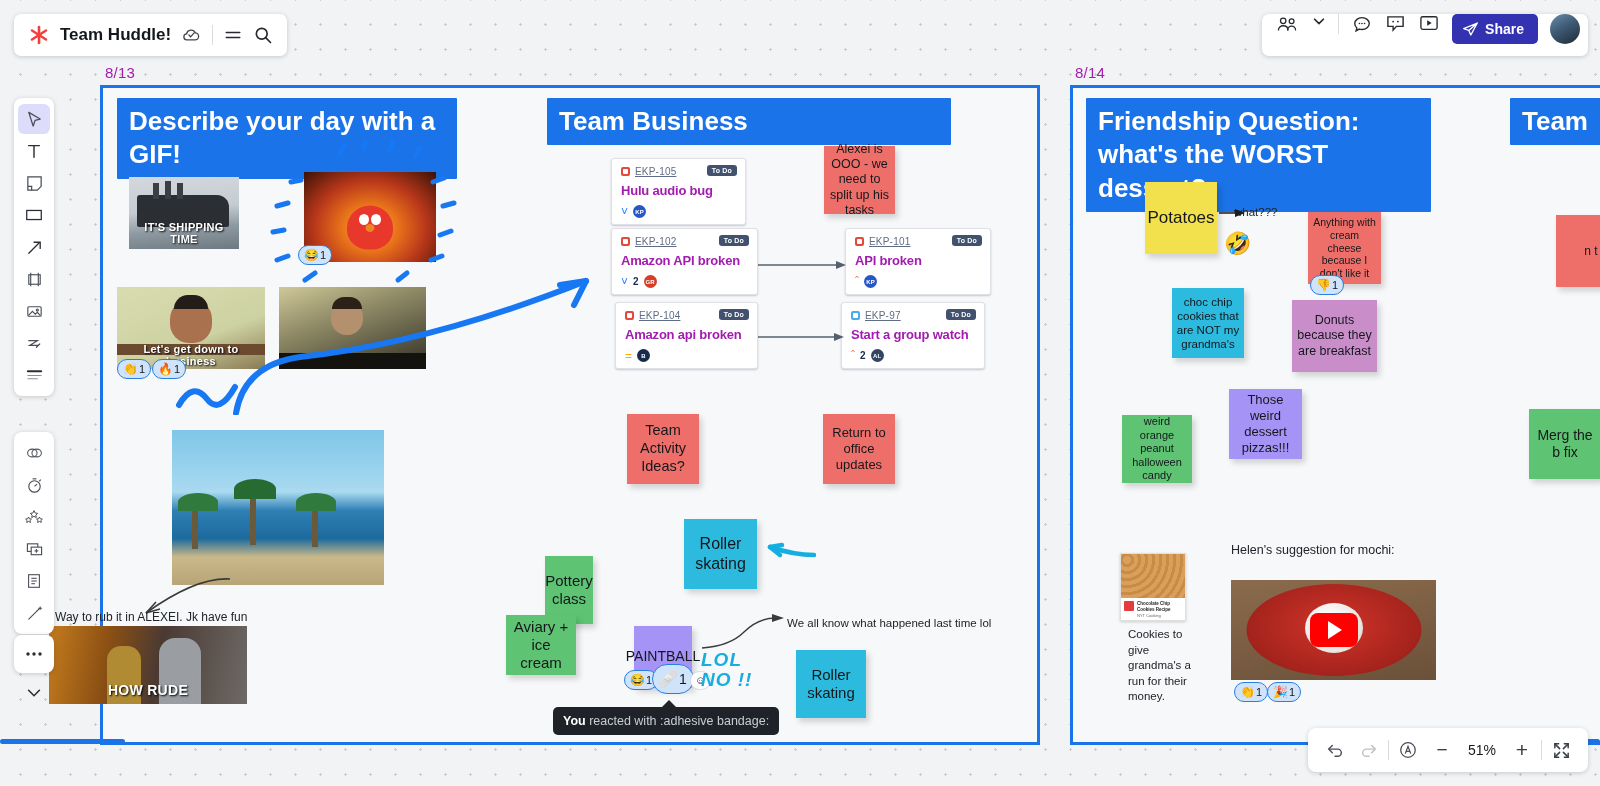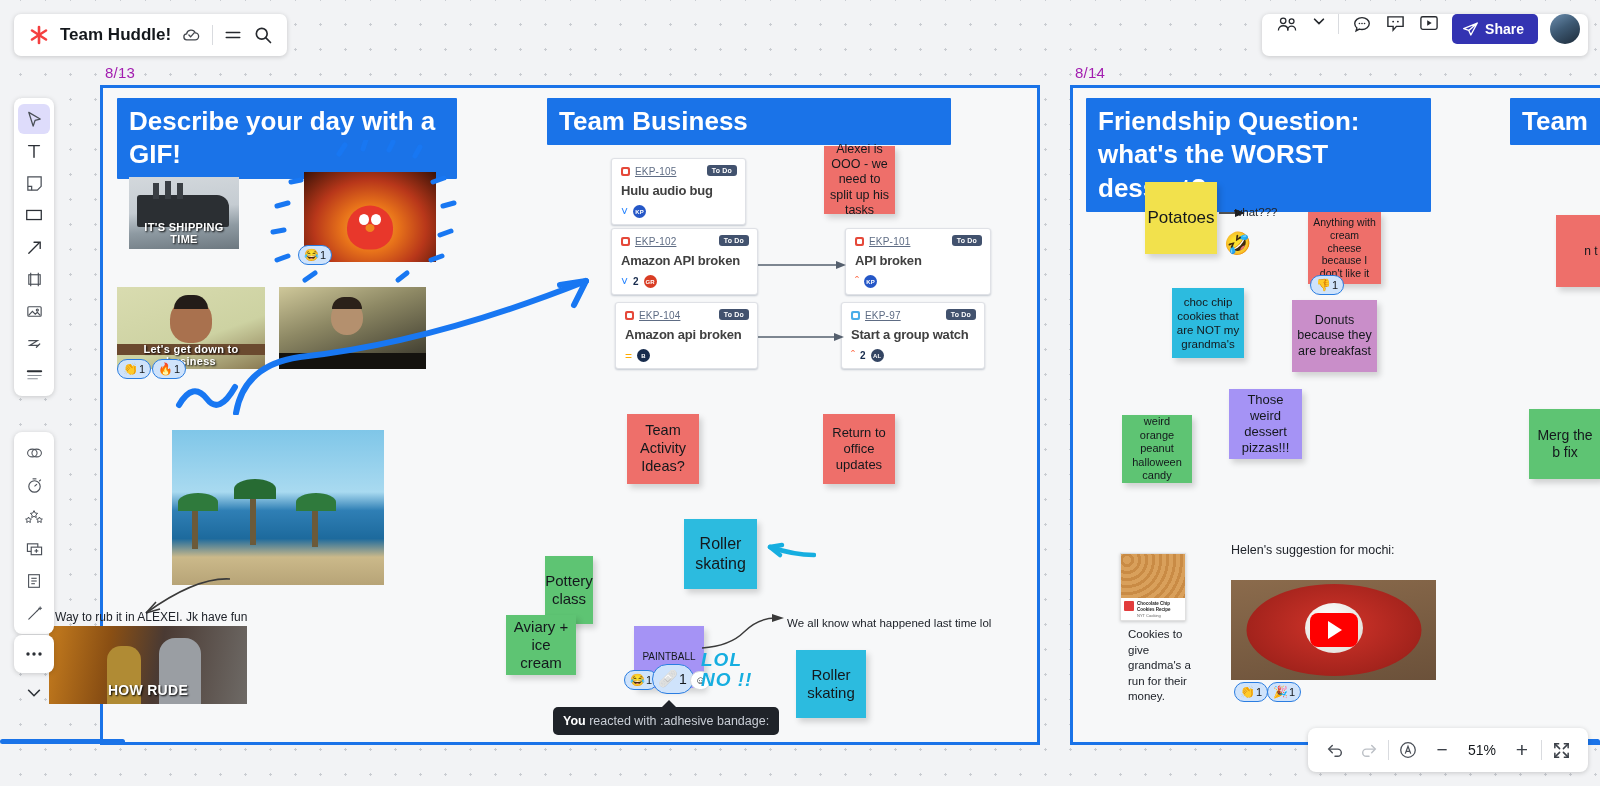--- a/index.html
+++ b/index.html
@@ -76,21 +76,21 @@
     background: #fff; border-radius: 1px;
   }
   .card-status {
     position: absolute; top: 6px; right: 8px;
     background: #42526e; color: #fff;
     font-size: 7px; font-weight: bold;
     padding: 2px 5px; border-radius: 3px;
     letter-spacing: .2px;
   }
   .card-title {
-    font-size: 13px; font-weight: bold; color: #404040;
+    font-size: 13px; font-weight: bold; color: #a21caf;
     margin: 6px 0 7px 0; letter-spacing: -.2px;
   }
   .card-foot { display: flex; align-items: center; gap: 5px; }
   .prio { font-size: 12px; color: #2684ff; line-height: 1; }
   .prio.up { color: #ff7452; }
   .prio.mid { color: #ffab00; }
   .pts { font-size: 10px; color: #172b4d; font-weight: bold; }
   .av {
     width: 13px; height: 13px; border-radius: 50%;
     background: #2557c7; color: #fff;
@@ -442,21 +442,21 @@
   <div class="note" style="left:627px; top:414px; width:72px; height:70px; background:#ee6f6a; font-size:14.5px;">Team Activity Ideas?</div>
 
   <div class="note" style="left:823px; top:414px; width:72px; height:70px; background:#ee6f6a; font-size:13px;">Return to office updates</div>
 
   <div class="note" style="left:545px; top:545px; width:48px; height:68px; background:#5ec473; font-size:15px;margin-top:11px;">Pottery class</div>
 
   <div class="note" style="left:684px; top:519px; width:73px; height:70px; background:#2cbbdf; font-size:16px;">Roller skating</div>
 
   <div class="note" style="left:506px; top:615px; width:70px; height:60px; background:#5ec473; font-size:15px;">Aviary + ice cream</div>
 
-  <div class="note" style="left:634px; top:626px; width:70px; height:62px; background:#a593f5; font-size:10px;">PAINTBALL</div>
+  <div class="note" style="left:634px; top:626px; width:58px; height:62px; background:#a593f5; font-size:14px;">PAINTBALL</div>
 
   <div class="note" style="left:796px; top:650px; width:70px; height:68px; background:#2cbbdf; font-size:15px;">Roller skating</div>
 
   <svg class="ink" style="left:764px; top:537px; width:52px; height:26px;" viewBox="0 0 52 26">
     <path d="M50 18 Q30 18 6 10" stroke="#16aee0" stroke-width="4.5" fill="none" stroke-linecap="round"></path>
     <path d="M6 10 L18 8 M6 10 L16 18" stroke="#16aee0" stroke-width="4.5" fill="none" stroke-linecap="round"></path>
   </svg>
 
   <div class="react" style="left:624px; top:670px;">
     <span class="em">😂</span>

